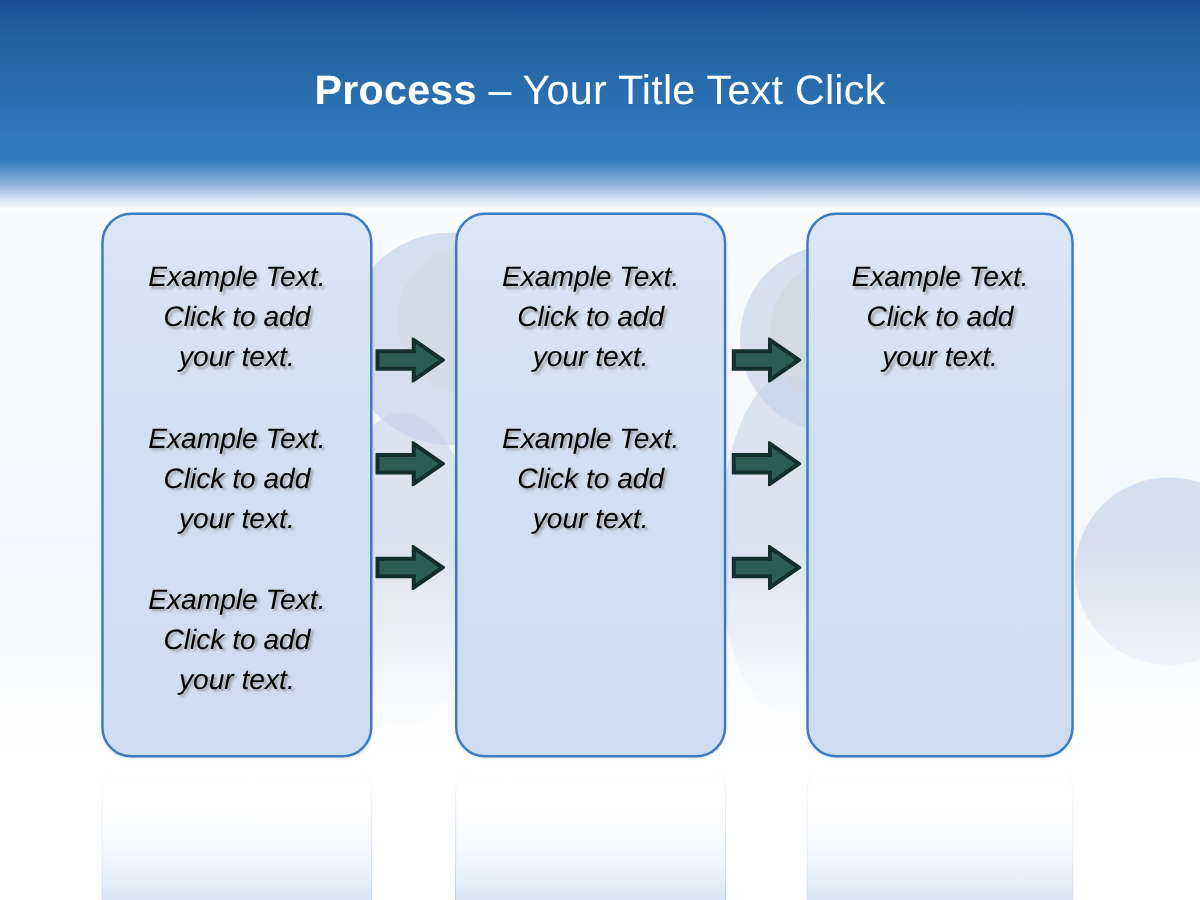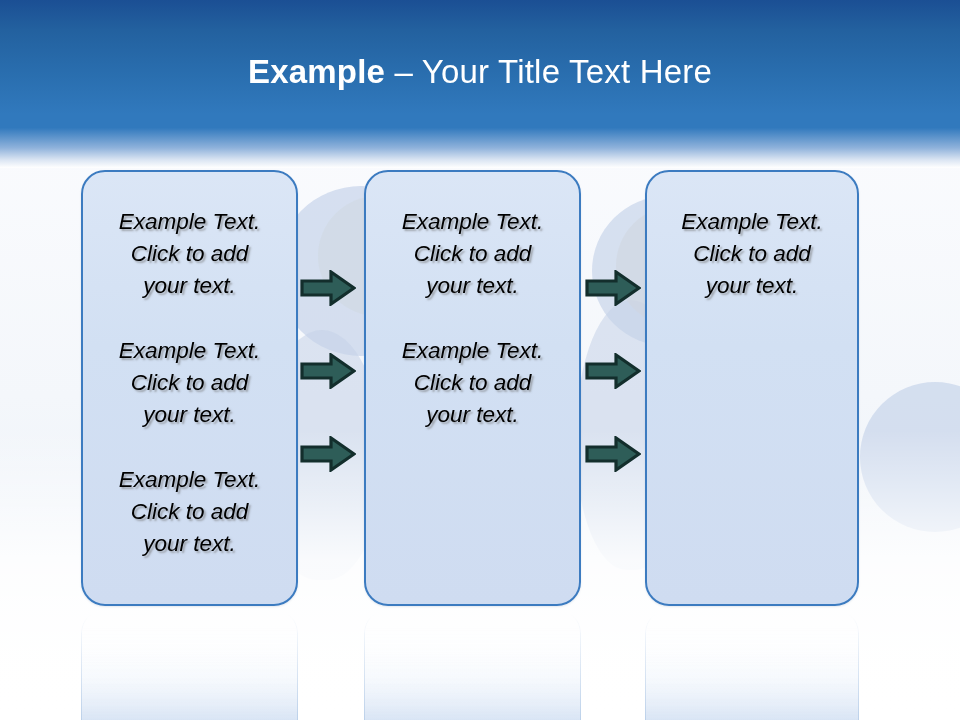--- a/index.html
+++ b/index.html
@@ -144,21 +144,21 @@
   <div class="bg-circle c1"></div>
   <div class="bg-circle c2"></div>
   <div class="bg-circle c7"></div>
   <div class="bg-circle c3"></div>
   <div class="bg-circle c4"></div>
   <div class="bg-circle c6"></div>
   <div class="bg-circle c5"></div>
   <div class="bg-wash"></div>
 
   <div class="header"></div>
-  <div class="title"><span class="strong">Example</span><span class="rest"> – Your Title Text Here</span></div>
+  <div class="title"><span class="strong">Process</span><span class="rest"> – Your Title Text Click</span></div>
 
   <div class="box-reflection r1"></div>
   <div class="box-reflection r2"></div>
   <div class="box-reflection r3"></div>
 
   <div class="box b1">
     <div class="text-block" style="top:34px;">Example Text.
 Click  to add
 your text.</div>
     <div class="text-block" style="top:163px;">Example Text.

